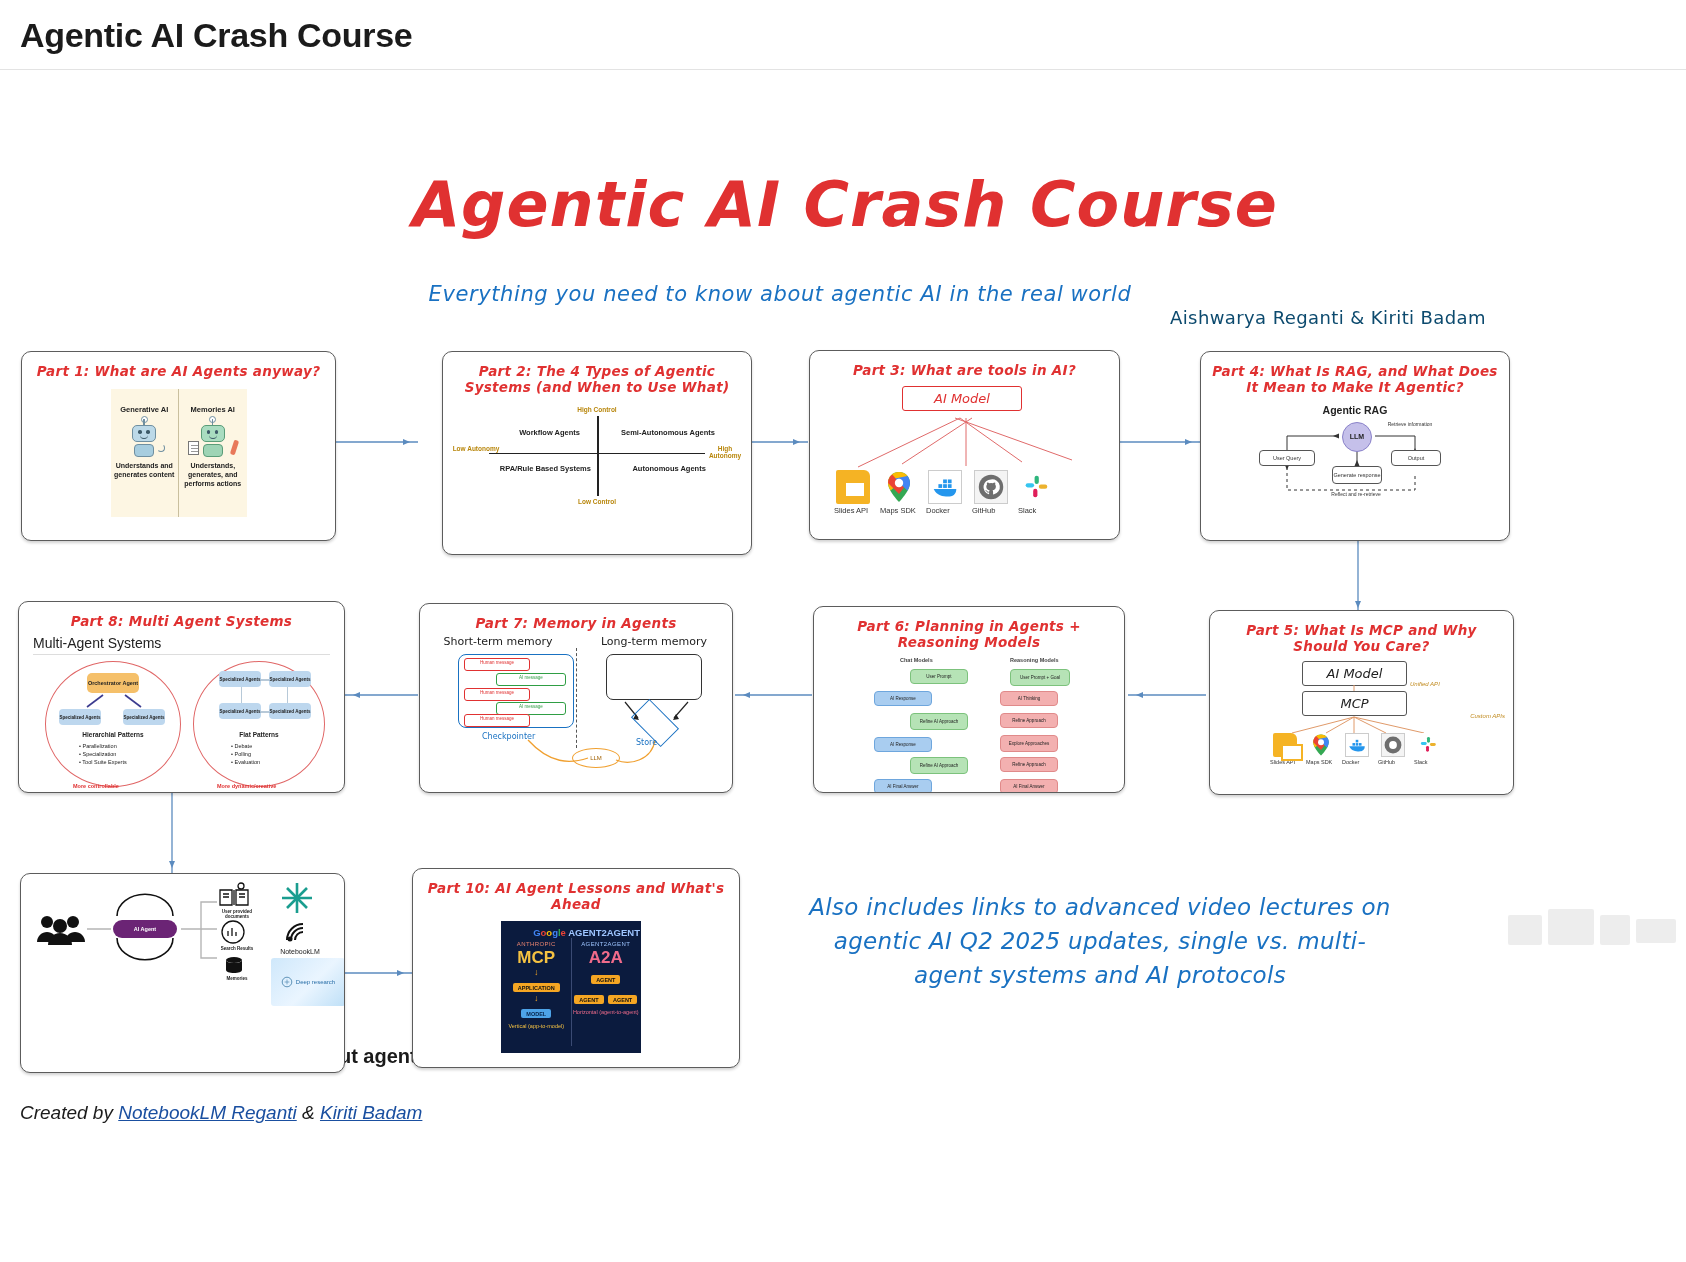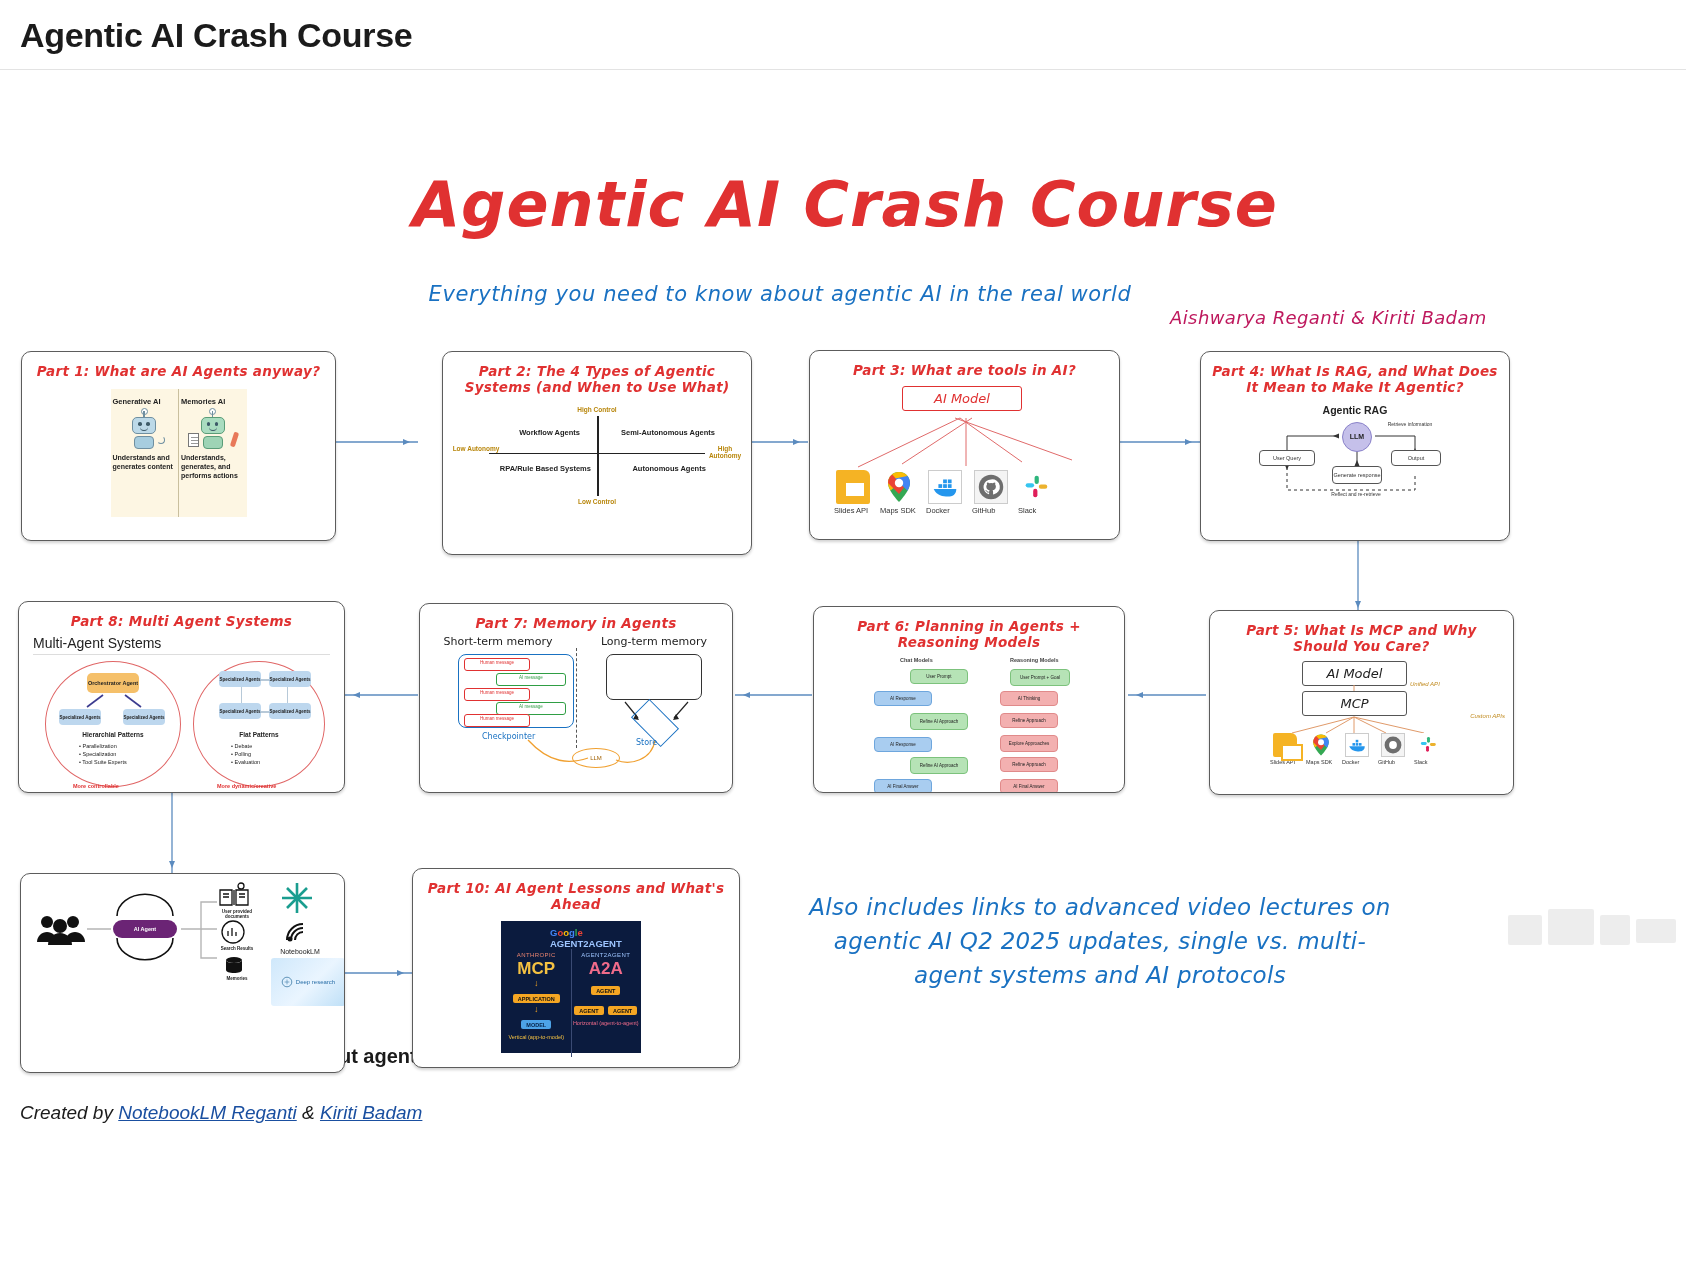--- a/index.html
+++ b/index.html
@@ -56,22 +56,21 @@
     font-size:21px;
     font-style:italic;
     color:#1971c2;
     letter-spacing:0.6px;
   }
   .board-authors {
     position:absolute;
     left:1170px; top:237px;
     font-family:"DejaVu Sans", sans-serif;
     font-size:18px;
-    font-style:italic;
-    color:#be185d;
+    color:#0c4a6e;
     letter-spacing:0.4px;
     white-space:nowrap;
   }
 
   
   .connectors { position:absolute; left:0; top:0; width:1686px; height:945px; pointer-events:none; }
 
   
   .card {
     position:absolute;
@@ -92,21 +91,21 @@
     padding:11px 8px 4px 8px;
     letter-spacing:0.3px;
   }
   .card-body { position:relative; width:100%; }
 
   
   .p1-panel {
     margin:6px auto 0 auto; width:136px; height:128px;
     background:#fdf6e3; display:flex;
   }
-  .p1-col { flex:1; padding:8px 2px; position:relative; }
+  .p1-col { flex:1; text-align:center; padding:16px 2px; position:relative; }
   .p1-col.left { border-right:1px solid #c9bf9e; }
   .p1-head { font-size:7.5px; font-weight:bold; color:#222; }
   .robot { width:34px; height:40px; margin:5px auto 3px auto; position:relative; }
   .robot .ant { position:absolute; left:16px; top:0; width:1.5px; height:7px; background:#6f8fa0; }
   .robot .bulb { position:absolute; left:13.5px; top:-3px; width:7px; height:7px; border-radius:50%; border:1.5px solid #6f8fa0; background:#fff; }
   .robot .head { position:absolute; left:5px; top:6px; width:24px; height:17px; border-radius:5px; border:1.5px solid #6f8fa0; background:#bcd9e8; }
   .robot.green .head { background:#a9dcc0; border-color:#5a9c78; }
   .robot .eye { position:absolute; top:11px; width:3.5px; height:3.5px; border-radius:50%; background:#3d5a68; }
   .robot .eye.l { left:11px; } .robot .eye.r { left:19px; }
   .robot .smile { position:absolute; left:13px; top:16px; width:8px; height:4px; border-bottom:1.3px solid #3d5a68; border-radius:0 0 8px 8px; }
@@ -192,21 +191,21 @@
   .plan .r { background:#f3b0b0; border:1px solid #e08a8a; }
 
   
   .rw { position:relative; width:100%; height:135px; }
   .rw .cap { position:absolute; font-size:4.5px; color:#222; text-align:center; font-weight:bold; line-height:1.15; }
   .rw .agent-pill { position:absolute; background:#6b2475; border-radius:18px; color:#fff; font-size:5.5px; display:flex; align-items:center; justify-content:center; font-weight:bold; }
   .rw .deep { position:absolute; border-radius:3px; background:linear-gradient(135deg,#cfe8fb,#eaf5ff 55%,#bfe0f7); display:flex; align-items:center; justify-content:center; gap:3px; font-size:6px; color:#2a6fa8; }
 
   
   .a2a { position:absolute; background:#0b1b3e; border:1px solid #0b1b3e; }
-  .a2a .hdr { text-align:left; font-size:9.5px; font-weight:bold; padding-top:5px; color:#fff;margin-left:48px; }
+  .a2a .hdr { text-align:right; font-size:9.5px; font-weight:bold; padding-top:5px; color:#fff; }
   .a2a .cols { display:flex; height:calc(100% - 22px); }
   .a2a .col { flex:1; text-align:center; position:relative; padding-top:3px; }
   .a2a .col.left { border-right:1px solid #3a4a73; }
   .a2a .sub { font-size:6px; letter-spacing:.4px; }
   .a2a .big { font-size:17px; font-weight:bold; margin-top:1px; }
   .a2a .pill { display:inline-block; background:#f5a623; color:#111; font-size:5.5px; font-weight:bold; border-radius:2px; padding:1.5px 5px; margin-top:2px; }
   .a2a .pill.blue { background:#4da3e8; color:#06234a; }
   .a2a .arrow { color:#f5a623; font-size:9px; line-height:8px; }
   .a2a .foot { font-size:5.5px; line-height:1.25; margin-top:3px; }
 

